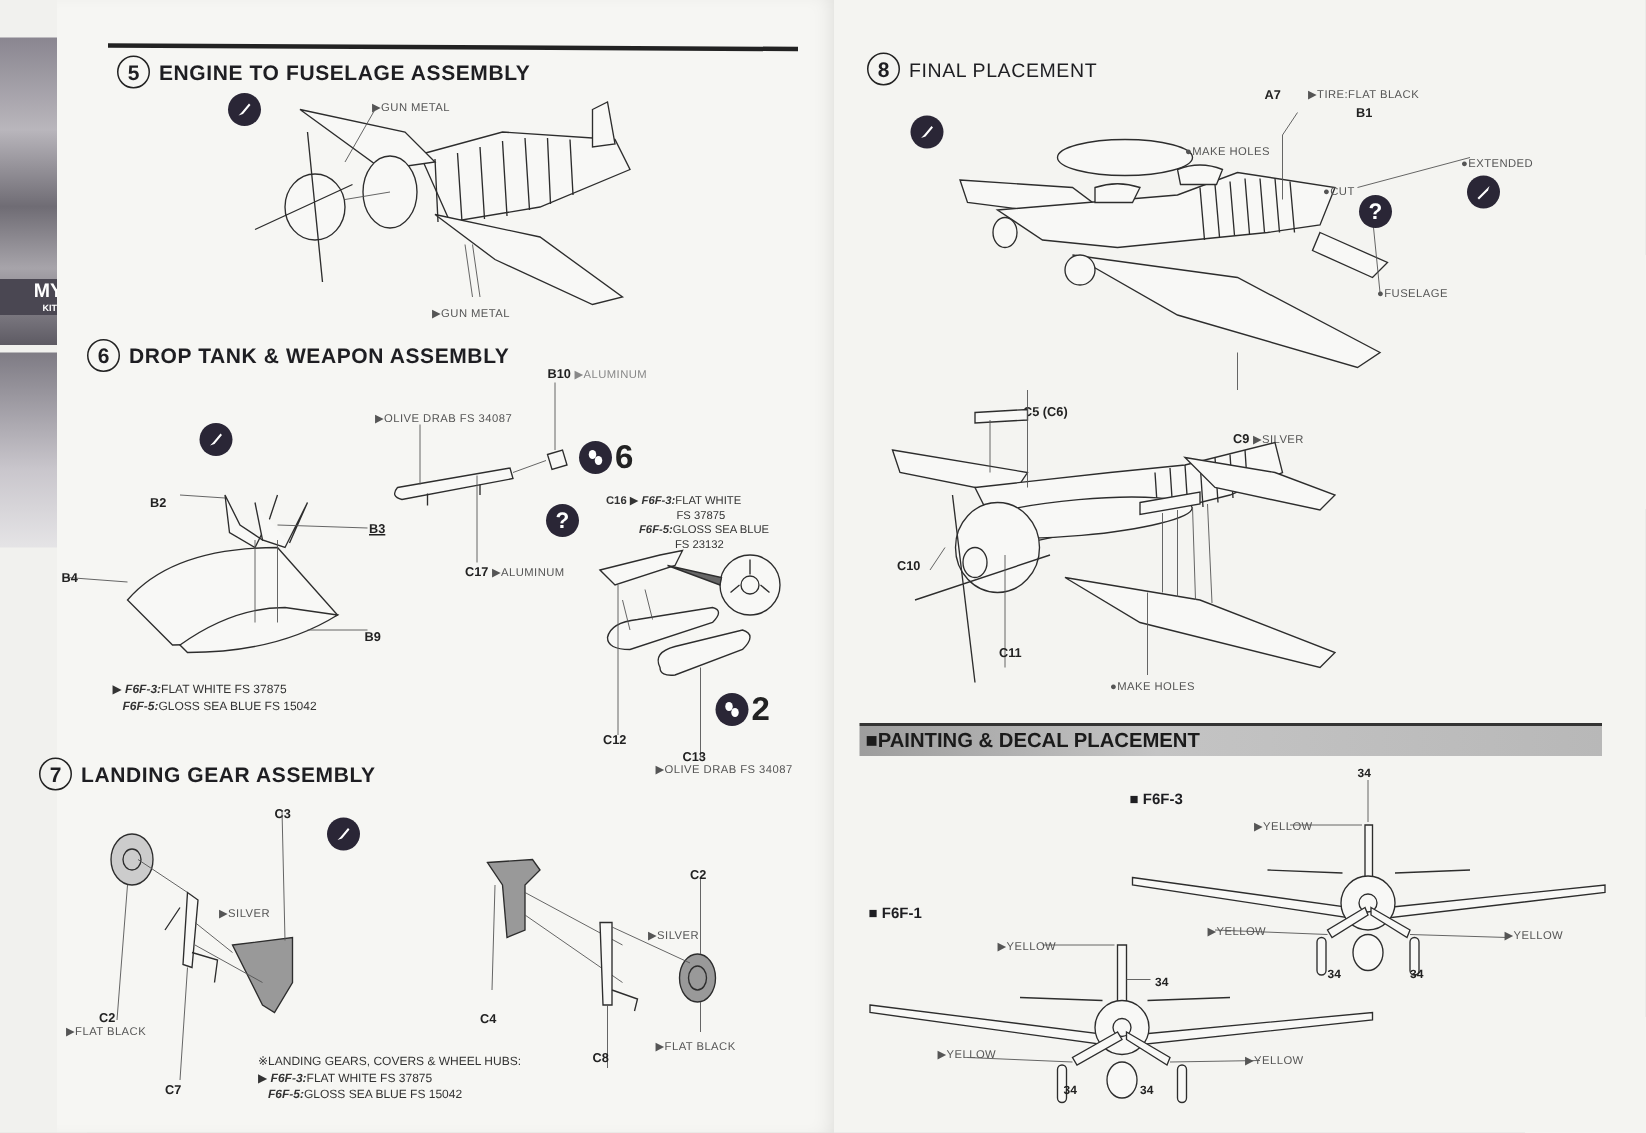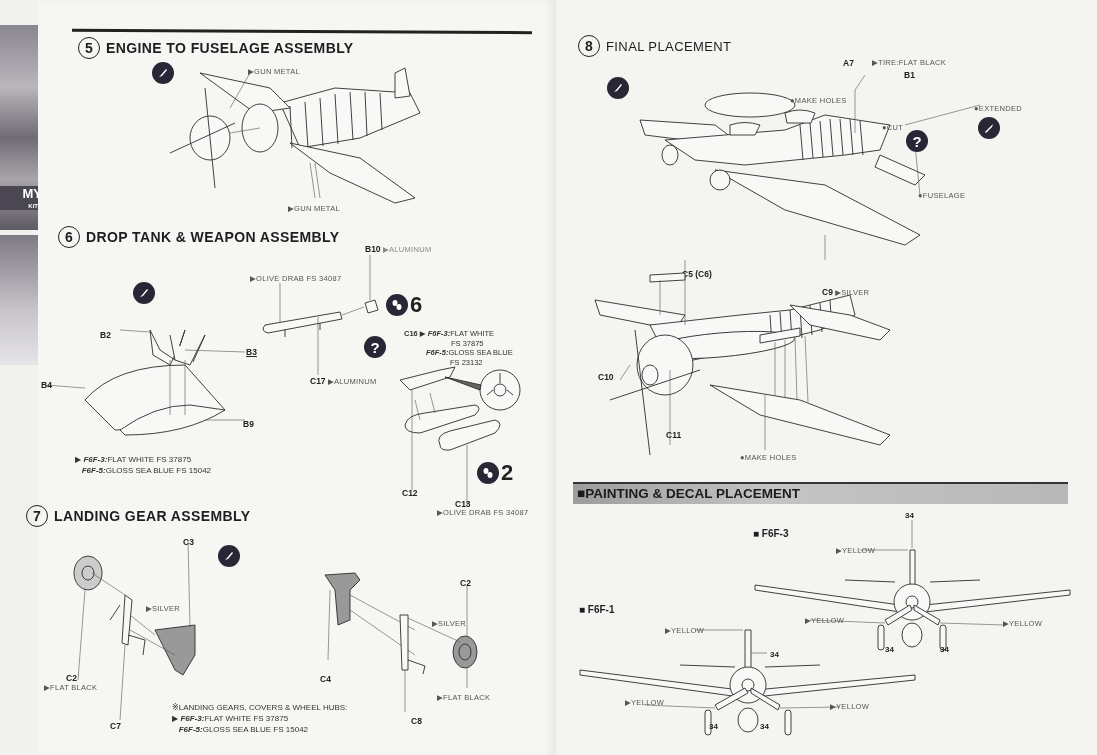--- a/index.html
+++ b/index.html
@@ -194,21 +194,21 @@
   <path d="M88 90 L105 96 L103 104"></path>
   <ellipse class="fill" cx="145" cy="82" rx="12" ry="16" style="fill:#999"></ellipse>
   <ellipse cx="145" cy="82" rx="6" ry="8"></ellipse>
   <path class="lead" d="M88 48 L140 72"></path>
   <path class="lead" d="M10 20 L8 90 M85 100 L85 142 M147 98 L147 118 M147 66 L147 15"></path>
 </svg>
 <span class="part" style="left:460px;top:578px;">C2</span>
 <span class="lbl" style="left:432px;top:619px;">▶SILVER</span>
 <span class="part" style="left:320px;top:674px;">C4</span>
 <span class="lbl" style="left:437px;top:693px;">▶FLAT BLACK</span>
-<span class="part" style="left:395px;top:716px;margin-left:16px;">C8</span>
+<span class="part" style="left:395px;top:700px;">C8</span>
 
 <div class="note" style="left:172px;top:702px;">
   <span>※LANDING GEARS, COVERS &amp; WHEEL HUBS:</span><br>
   ▶ <b>F6F-3:</b><span>FLAT WHITE  FS 37875</span><br>
   &nbsp;&nbsp;&nbsp;<b>F6F-5:</b><span>GLOSS SEA BLUE  FS 15042</span>
 </div>
 
 <div class="page page-right"></div>
 
 <div class="step" style="left:578px;top:35px;">

